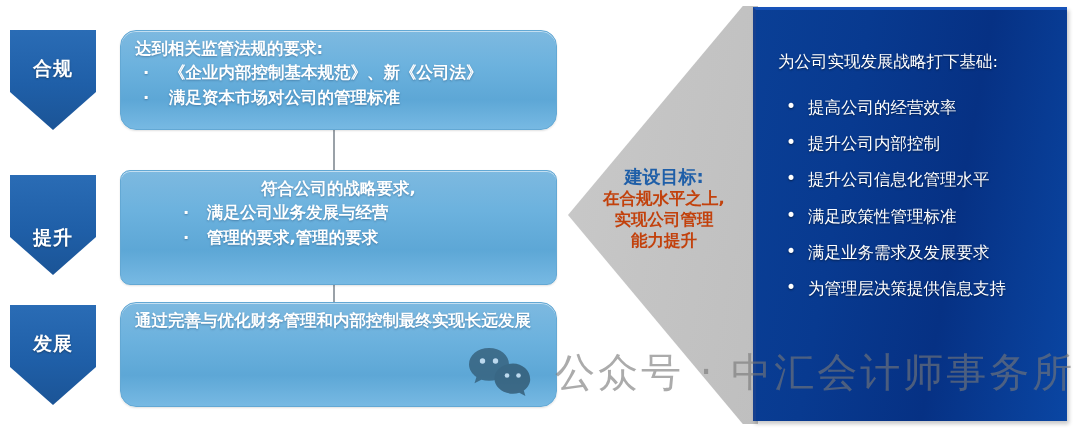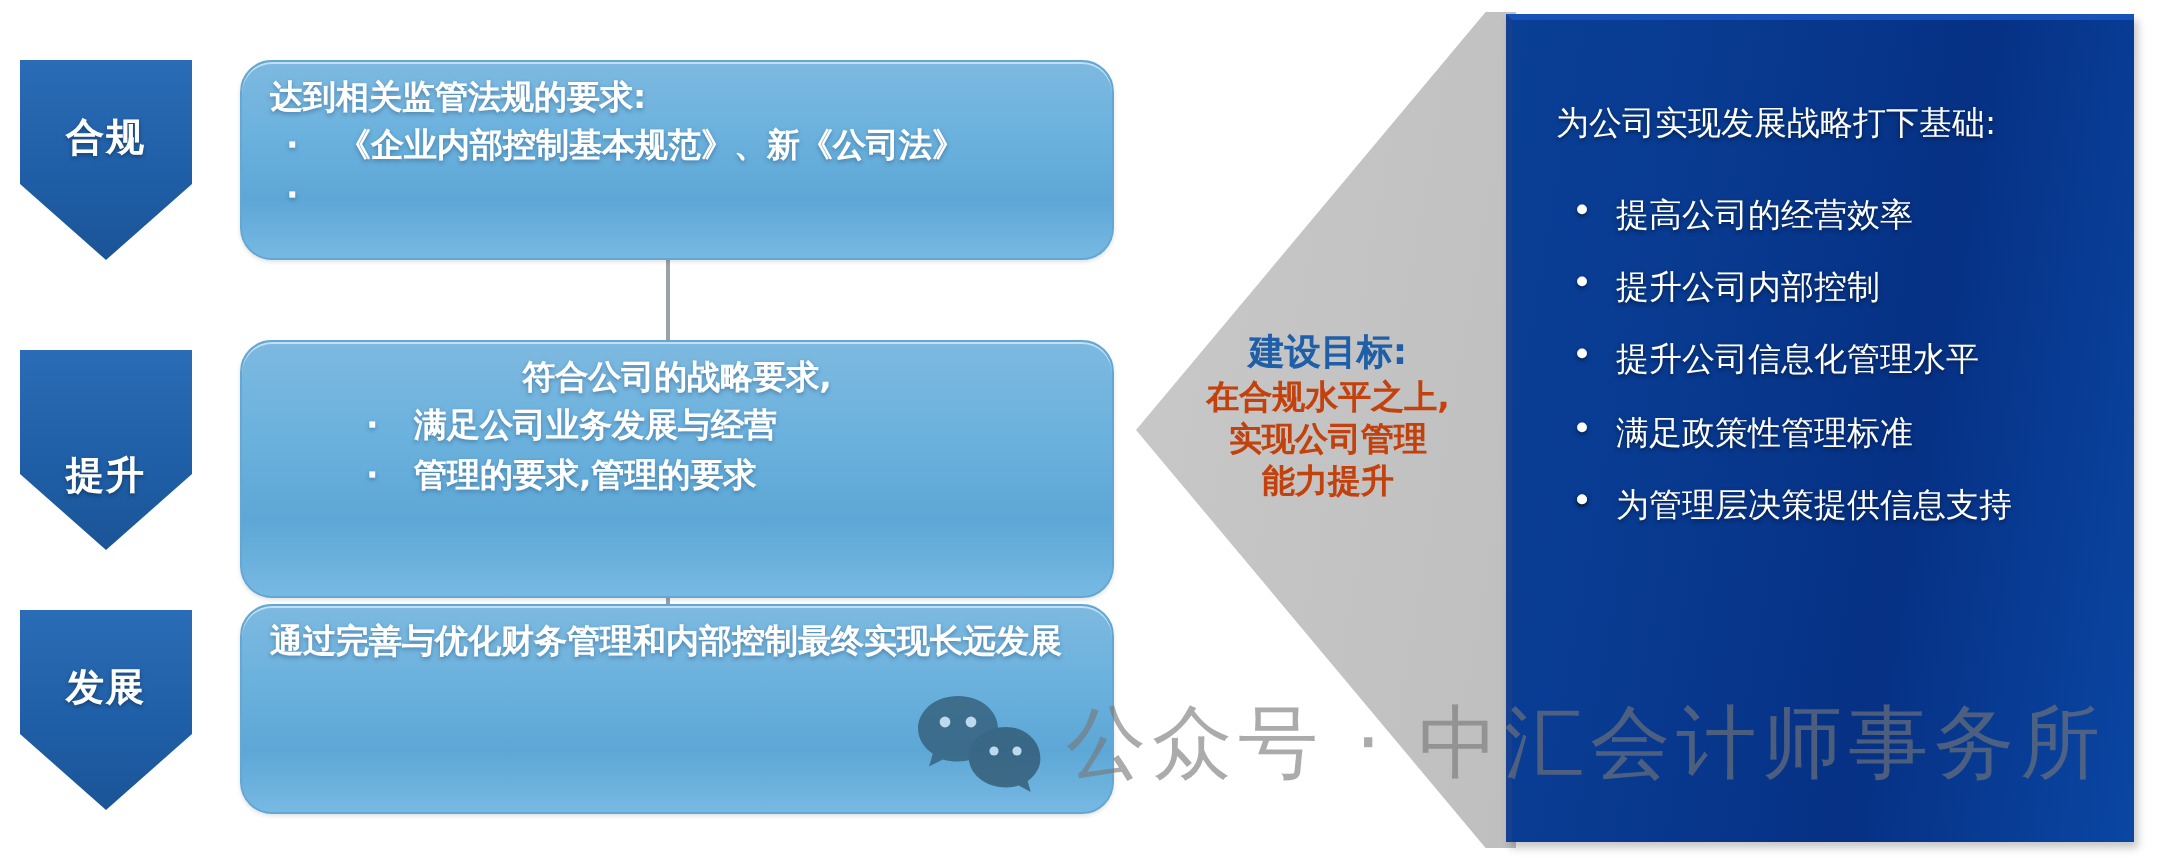--- a/index.html
+++ b/index.html
@@ -60,21 +60,21 @@
     border: 1px solid #63a8d4;
     box-shadow: inset 0 1px 0 rgba(255,255,255,.55), 0 1px 2px rgba(0,0,0,.12);
     box-sizing: border-box;
     color: #ffffff;
     display: flex;
     flex-direction: column;
     justify-content: flex-start;
     padding: 6px 14px;
   }
   #box-1 { top: 30px;  height: 100px; }
-  #box-2 { top: 170px; height: 129px; }
+  #box-2 { top: 170px; height: 115px; border-radius: 10px; }
   #box-3 { top: 302px; height: 105px; font-family: Liberation Serif, serif; }
 
   .info-box .head,
   .info-box .line {
     font-size: 16.5px;
     font-weight: bold;
     line-height: 1.48;
     text-shadow: 0 1px 2px rgba(30,70,110,.45);
     white-space: nowrap;
   }
@@ -192,25 +192,25 @@
     position: absolute;
     left: 4px;
     top: -2px;
     font-size: 17px;
     line-height: 1.1;
   }
 
   
   #watermark {
     position: absolute;
-    left: 457px;
+    left: 467px;
     top: 344px;
     display: flex;
-    align-items: flex-start;
-    gap: 10px;
+    align-items: flex-end;
+    gap: 22px;
     pointer-events: none;
     z-index: 40;
   }
   #watermark .wm-text {
     font-size: 40px;
     color: rgba(120,120,120,.62);
     letter-spacing: 3px;
     white-space: nowrap;
     font-weight: normal;
   }
@@ -241,20 +241,21 @@
 
   <div class="info-box" id="box-1">
     <div class="head">达到相关监管法规的要求:</div>
     <ul>
       <li>
         <span class="dot">·</span>
         <span>《企业内部控制基本规范》、新《公司法》</span>
       </li>
       <li>
         <span class="dot">·</span>
+        <span>满足资本市场对公司的管理标准</span>
       </li>
     </ul>
   </div>
 
   <div class="info-box" id="box-2">
     <div class="head centered">符合公司的战略要求,</div>
     <ul>
       <li>
         <span class="dot">·</span>
         <span>满足公司业务发展与经营</span>
@@ -292,20 +293,21 @@
       <li>
         <span class="dot">•</span>
         <span>提升公司信息化管理水平</span>
       </li>
       <li>
         <span class="dot">•</span>
         <span>满足政策性管理标准</span>
       </li>
       <li>
         <span class="dot">•</span>
+        <span>满足业务需求及发展要求</span>
       </li>
       <li>
         <span class="dot">•</span>
         <span>为管理层决策提供信息支持</span>
       </li>
     </ul>
   </div>
 
   <div id="watermark">
     <span class="wechat-icon">

